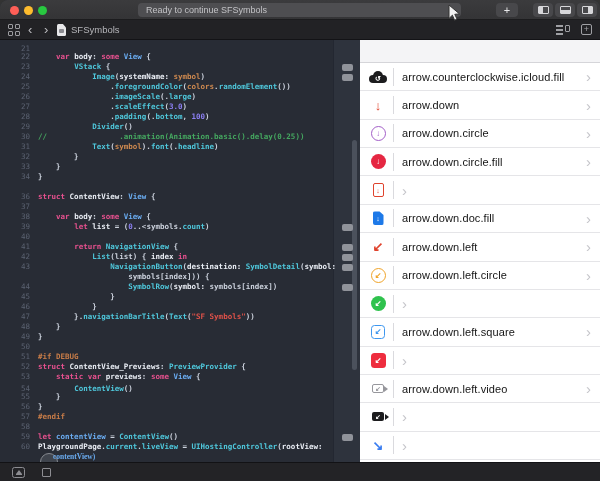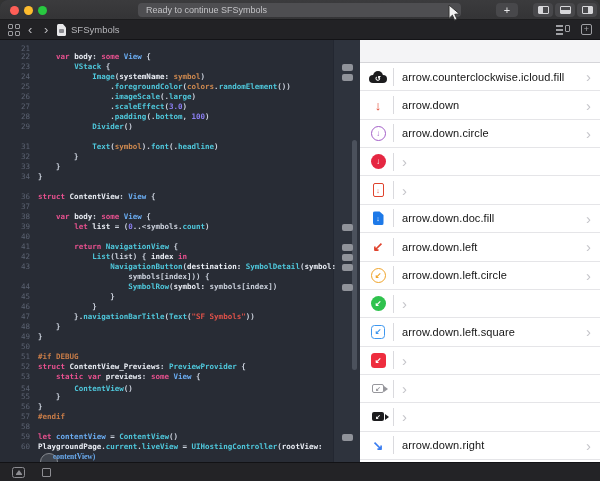--- a/index.html
+++ b/index.html
@@ -145,20 +145,21 @@
       <div class="bump"></div>
     <div class="crow" style="top: 4px;"><span class="ln">21</span><span class="code"></span></div>
         <div class="crow" style="top: 12px;"><span class="ln">22</span><span class="code"><span style="color: rgb(204, 210, 221);">    </span><span style="color: rgb(232, 81, 143);">var</span><span style="color: rgb(204, 210, 221);"> </span><span class="b" style="color: rgb(233, 237, 244);">body</span><span style="color: rgb(204, 210, 221);">: </span><span style="color: rgb(232, 81, 143);">some</span><span style="color: rgb(204, 210, 221);"> </span><span style="color: rgb(107, 173, 242);">View</span><span style="color: rgb(204, 210, 221);"> {</span></span></div>
         <div class="crow" style="top: 22px;"><span class="ln">23</span><span class="code"><span style="color: rgb(204, 210, 221);">        </span><span style="color: rgb(79, 200, 220);">VStack</span><span style="color: rgb(204, 210, 221);"> {</span></span></div>
         <div class="crow" style="top: 32px;"><span class="ln">24</span><span class="code"><span style="color: rgb(204, 210, 221);">            </span><span style="color: rgb(79, 200, 220);">Image</span><span style="color: rgb(204, 210, 221);">(</span><span class="b" style="color: rgb(233, 237, 244);">systemName:</span><span style="color: rgb(204, 210, 221);"> </span><span style="color: rgb(207, 138, 80);">symbol</span><span style="color: rgb(204, 210, 221);">)</span></span></div>
         <div class="crow" style="top: 42px;"><span class="ln">25</span><span class="code"><span style="color: rgb(204, 210, 221);">                .</span><span style="color: rgb(79, 200, 220);">foregroundColor</span><span style="color: rgb(204, 210, 221);">(</span><span style="color: rgb(207, 138, 80);">colors</span><span style="color: rgb(204, 210, 221);">.</span><span style="color: rgb(79, 200, 220);">randomElement</span><span style="color: rgb(204, 210, 221);">())</span></span></div>
         <div class="crow" style="top: 52px;"><span class="ln">26</span><span class="code"><span style="color: rgb(204, 210, 221);">                .</span><span style="color: rgb(79, 200, 220);">imageScale</span><span style="color: rgb(204, 210, 221);">(.</span><span style="color: rgb(79, 200, 220);">large</span><span style="color: rgb(204, 210, 221);">)</span></span></div>
         <div class="crow" style="top: 62px;"><span class="ln">27</span><span class="code"><span style="color: rgb(204, 210, 221);">                .</span><span style="color: rgb(79, 200, 220);">scaleEffect</span><span style="color: rgb(204, 210, 221);">(</span><span style="color: rgb(141, 128, 245);">3.0</span><span style="color: rgb(204, 210, 221);">)</span></span></div>
         <div class="crow" style="top: 72px;"><span class="ln">28</span><span class="code"><span style="color: rgb(204, 210, 221);">                .</span><span style="color: rgb(79, 200, 220);">padding</span><span style="color: rgb(204, 210, 221);">(.</span><span style="color: rgb(79, 200, 220);">bottom</span><span style="color: rgb(204, 210, 221);">, </span><span style="color: rgb(141, 128, 245);">100</span><span style="color: rgb(204, 210, 221);">)</span></span></div>
         <div class="crow" style="top: 82px;"><span class="ln">29</span><span class="code"><span style="color: rgb(204, 210, 221);">            </span><span style="color: rgb(79, 200, 220);">Divider</span><span style="color: rgb(204, 210, 221);">()</span></span></div>
+        <div class="crow" style="top: 92px;"><span class="ln">30</span><span class="code"><span style="color: rgb(69, 168, 96);">//                .animation(Animation.basic().delay(0.25))</span></span></div>
         <div class="crow" style="top: 102px;"><span class="ln">31</span><span class="code"><span style="color: rgb(204, 210, 221);">            </span><span style="color: rgb(79, 200, 220);">Text</span><span style="color: rgb(204, 210, 221);">(</span><span style="color: rgb(207, 138, 80);">symbol</span><span style="color: rgb(204, 210, 221);">).</span><span style="color: rgb(79, 200, 220);">font</span><span style="color: rgb(204, 210, 221);">(.</span><span style="color: rgb(79, 200, 220);">headline</span><span style="color: rgb(204, 210, 221);">)</span></span></div>
         <div class="crow" style="top: 112px;"><span class="ln">32</span><span class="code"><span style="color: rgb(204, 210, 221);">        }</span></span></div>
         <div class="crow" style="top: 122px;"><span class="ln">33</span><span class="code"><span style="color: rgb(204, 210, 221);">    }</span></span></div>
         <div class="crow" style="top: 132px;"><span class="ln">34</span><span class="code"><span style="color: rgb(204, 210, 221);">}</span></span></div>
         <div class="crow" style="top: 152px;"><span class="ln">36</span><span class="code"><span style="color: rgb(232, 81, 143);">struct</span><span style="color: rgb(204, 210, 221);"> </span><span class="b" style="color: rgb(233, 237, 244);">ContentView</span><span style="color: rgb(204, 210, 221);">: </span><span style="color: rgb(107, 173, 242);">View</span><span style="color: rgb(204, 210, 221);"> {</span></span></div>
         <div class="crow" style="top: 162px;"><span class="ln">37</span><span class="code"></span></div>
         <div class="crow" style="top: 172px;"><span class="ln">38</span><span class="code"><span style="color: rgb(204, 210, 221);">    </span><span style="color: rgb(232, 81, 143);">var</span><span style="color: rgb(204, 210, 221);"> </span><span class="b" style="color: rgb(233, 237, 244);">body</span><span style="color: rgb(204, 210, 221);">: </span><span style="color: rgb(232, 81, 143);">some</span><span style="color: rgb(204, 210, 221);"> </span><span style="color: rgb(107, 173, 242);">View</span><span style="color: rgb(204, 210, 221);"> {</span></span></div>
         <div class="crow" style="top: 182px;"><span class="ln">39</span><span class="code"><span style="color: rgb(204, 210, 221);">        </span><span style="color: rgb(232, 81, 143);">let</span><span style="color: rgb(204, 210, 221);"> </span><span class="b" style="color: rgb(233, 237, 244);">list</span><span style="color: rgb(204, 210, 221);"> = (</span><span style="color: rgb(141, 128, 245);">0</span><span style="color: rgb(204, 210, 221);">..&lt;</span><span style="color: rgb(204, 210, 221);">symbols.</span><span style="color: rgb(79, 200, 220);">count</span><span style="color: rgb(204, 210, 221);">)</span></span></div>
         <div class="crow" style="top: 192px;"><span class="ln">40</span><span class="code"></span></div>
         <div class="crow" style="top: 202px;"><span class="ln">41</span><span class="code"><span style="color: rgb(204, 210, 221);">        </span><span style="color: rgb(232, 81, 143);">return</span><span style="color: rgb(204, 210, 221);"> </span><span style="color: rgb(79, 200, 220);">NavigationView</span><span style="color: rgb(204, 210, 221);"> {</span></span></div>
@@ -226,20 +227,21 @@
             <span class="label">arrow.down.circle</span>
             <span class="chevron">›</span>
           </div>
           <div class="srow">
             <div class="ic ">
               <span class="shape circle-fill" style="background: rgb(229, 39, 66);">
                 <span class="g">↓</span>
               </span>
             </div>
             <span class="vdiv"></span>
+            <span class="label">arrow.down.circle.fill</span>
             <span class="chevron">›</span>
           </div>
           <div class="srow">
             <div class="ic ">
               <span class="shape doc" style="border-color: rgb(224, 67, 45); color: rgb(224, 67, 45);">
                 <span class="g">↓</span>
               </span>
             </div>
             <span class="vdiv"></span>
             <span class="chevron">›</span>
@@ -301,38 +303,38 @@
             <span class="chevron">›</span>
           </div>
           <div class="srow">
             <div class="ic ">
               <span class="vid outline" style="border-color: rgb(151, 151, 156); color: rgb(151, 151, 156);">
                 <span class="g">↙</span>
                 <span class="tri" style="border-left-color: rgb(151, 151, 156);"></span>
               </span>
             </div>
             <span class="vdiv"></span>
+            <span class="label">arrow.down.left.video</span>
             <span class="chevron">›</span>
           </div>
           <div class="srow">
             <div class="ic ">
               <span class="vid fill" style="background: rgb(28, 28, 30);">
                 <span class="g">↙</span>
                 <span class="tri" style="border-left-color: rgb(28, 28, 30);"></span>
               </span>
             </div>
             <span class="vdiv"></span>
             <span class="chevron">›</span>
           </div>
           <div class="srow">
             <div class="ic plain">
               <span class="g" style="color: rgb(58, 125, 240);">↘</span>
             </div>
             <span class="vdiv"></span>
-            <span class="label">arrow.down.right</span>
             <span class="chevron">›</span>
           </div>
         </div>
     </div>
 
   </div>
 
   <div class="bottombar">
     <div class="bb-icon1">
         <i></i>

